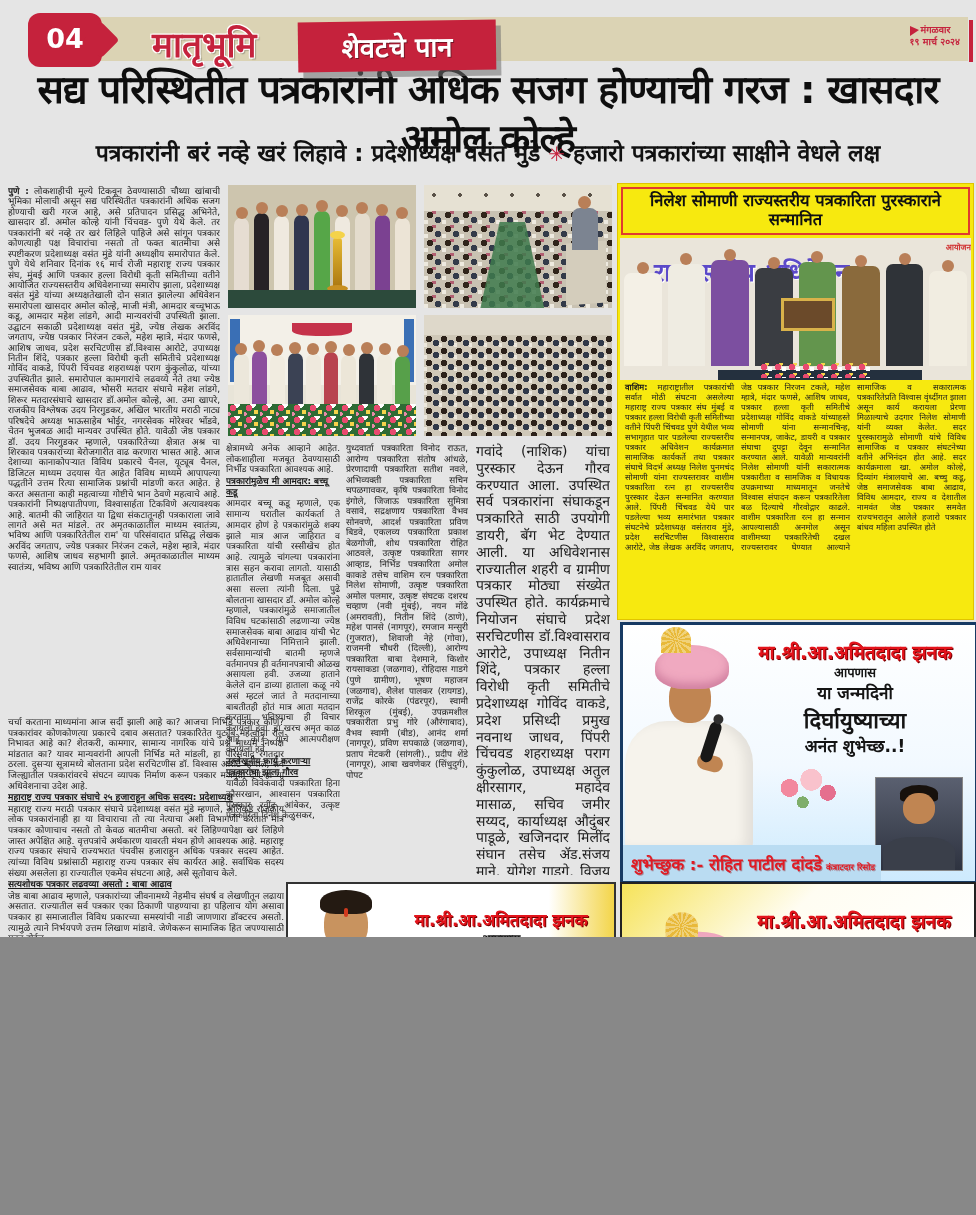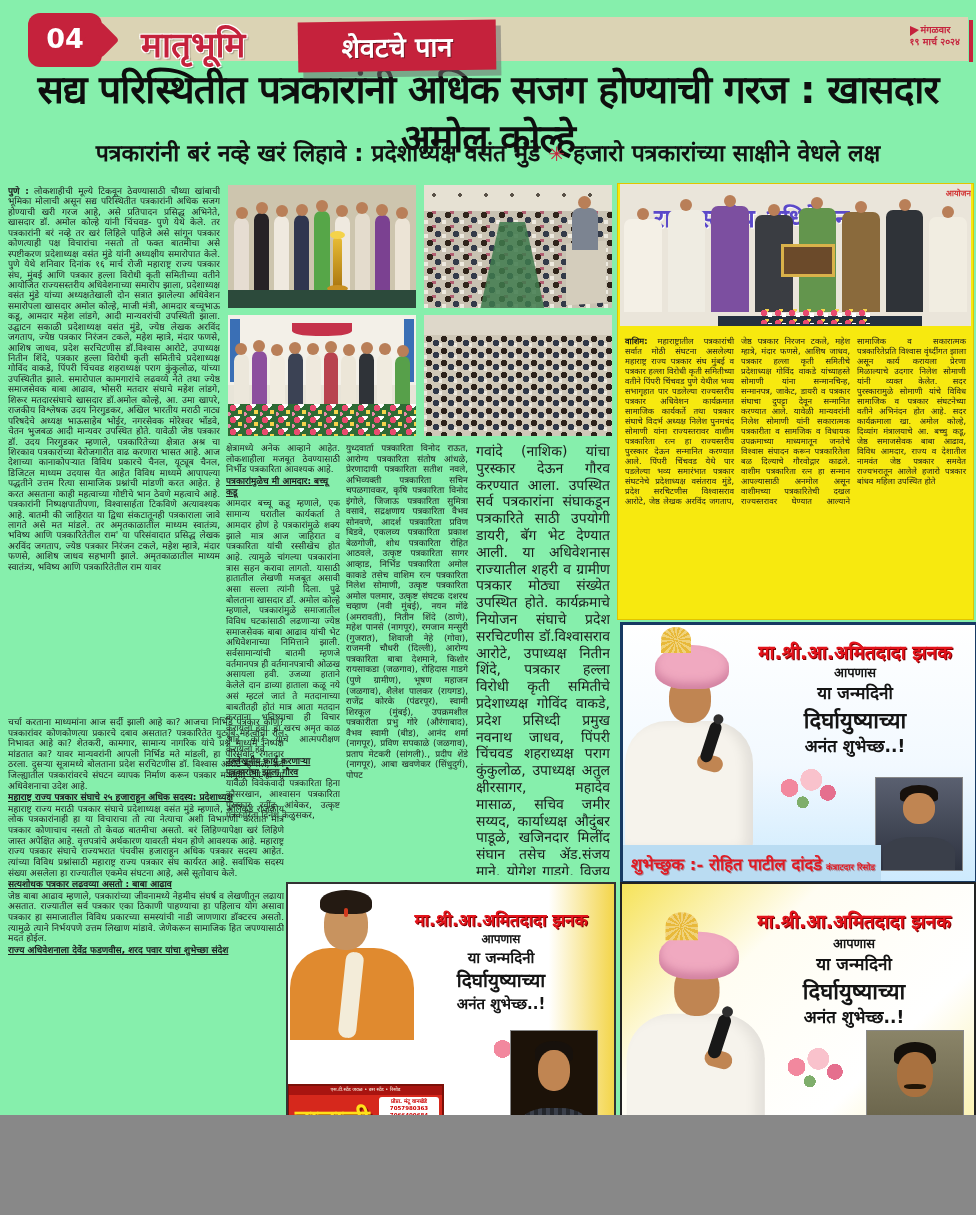--- a/index.html
+++ b/index.html
@@ -1,24 +1,24 @@
 <!DOCTYPE html>
 <html><head>
 <meta charset="utf-8">
 <style>
   html,body{margin:0;padding:0;background:#888;}
-  .page{position:relative;width:976px;height:1115px;background:#86efac;overflow:hidden;
+  .page{position:relative;width:976px;height:937px;background:#e5e5e5;overflow:hidden;
         font-family:"DejaVu Sans","Liberation Sans",sans-serif;color:#1b1b1b;}
   
   .band{position:absolute;left:30px;top:17px;width:938px;height:44px;background:#dbd3b4;}
   .redbar{position:absolute;right:3px;top:20px;width:4px;height:42px;background:#c5223c;}
   .badge04{position:absolute;left:28px;top:13px;width:74px;height:54px;background:#c5223c;border-radius:12px;z-index:3;}
   .badge04::after{content:"";position:absolute;right:-12px;top:14px;width:26px;height:26px;background:#c5223c;transform:rotate(45deg);border-radius:4px;}
   .badge04 span{position:absolute;left:0;top:10px;width:100%;text-align:center;color:#fff;font-weight:bold;font-size:27px;}
-  .papername{position:absolute;left:141px;top:20px;font-size:35px;font-weight:900;color:#c5223c;z-index:3;
+  .papername{position:absolute;left:152px;top:20px;font-size:35px;font-weight:900;color:#c5223c;z-index:3;
      text-shadow:-1px -1px 0 #fff,1px -1px 0 #fff,-1px 1px 0 #fff,1px 1px 0 #fff,2px 2px 1px rgba(0,0,0,.25);}
   .section-box{position:absolute;left:298px;top:21px;width:198px;height:50px;background:#c5223c;z-index:3;
      transform:rotate(-.8deg);box-shadow:5px 6px 0 rgba(110,110,110,.55);display:flex;align-items:center;justify-content:center;}
   .section-box span{color:#fff;font-weight:900;font-size:27px;text-shadow:1px 1px 0 rgba(0,0,0,.4);}
   .datebox{position:absolute;right:16px;top:24px;color:#c5223c;font-size:9.5px;font-weight:bold;line-height:1.3;z-index:3;}
   .flag{display:inline-block;width:0;height:0;border-left:9px solid #c5223c;border-top:4px solid transparent;border-bottom:6px solid transparent;vertical-align:middle;margin-right:2px;}
   
   .headline{position:absolute;left:2px;top:66px;width:972px;margin:0;text-align:center;
      font-size:39px;font-weight:900;color:#0e0e0e;letter-spacing:-1px;line-height:1.25;}
   .subheadline{position:absolute;left:2px;top:136px;width:972px;text-align:center;font-size:23px;font-weight:bold;color:#111;}
@@ -73,21 +73,21 @@
   .award-photo{position:relative;height:142px;margin:0 2px;background:#eae5da;overflow:hidden;}
   .aw-small{position:absolute;left:0;right:0;top:3px;text-align:right;font-size:8px;color:#d03030;font-weight:bold;z-index:1;}
   .aw-banner{position:absolute;left:34px;top:16px;font-size:25px;font-weight:900;color:#5b49c9;white-space:nowrap;z-index:0;text-shadow:1px 1px 0 #fff;}
   .aw-figs{position:absolute;left:4px;right:4px;bottom:14px;height:78%;display:flex;gap:6px;align-items:flex-end;z-index:2;}
   .aw-frame{position:absolute;left:46%;top:42%;width:48px;height:27px;background:#6b4a2a;border:3px solid #d9b24a;z-index:3;}
   .aw-bouquet{position:absolute;left:40%;bottom:2px;width:110px;height:15px;z-index:4;background-size:14px 10px;background-image:
      radial-gradient(circle 3px at 4px 4px,#e84a6f 98%,transparent),
      radial-gradient(circle 2.5px at 10px 6px,#ffffff 98%,transparent),
      radial-gradient(circle 2px at 7px 1px,#f5d34a 98%,transparent);}
   .aw-table{position:absolute;left:28%;bottom:0;width:58%;height:10px;background:#24303e;z-index:3;}
-  .award-body{padding:10px 7px;column-count:3;column-gap:7px;font-size:8.2px;line-height:1.22;font-weight:500;text-align:justify;height:250px;overflow:hidden;}
+  .award-body{padding:2px 7px;column-count:3;column-gap:7px;font-size:8.2px;line-height:1.22;font-weight:500;text-align:justify;height:250px;overflow:hidden;}
   .award-body .lead{font-weight:900;}
   
   .ad{position:absolute;overflow:hidden;}
   .ad1{left:620px;top:622px;width:352px;height:256px;border:3px solid #173a63;background:linear-gradient(180deg,#ffffff 0%,#f2f9ff 55%,#cdeafd 100%);}
   .ad2{left:620px;top:882px;width:352px;height:314px;border:2px solid #222;background:linear-gradient(135deg,#f6e35a 0%,#fffdf2 30%,#ffffff 65%,#f6e35a 115%);}
   .admid{left:286px;top:882px;width:326px;height:314px;border:2px solid #333;background:linear-gradient(90deg,#ffffff 80%,#f3d54a 100%);}
   .ad-title{position:absolute;color:#e3131b;font-weight:900;text-align:center;text-shadow:1px 1px 0 #7a0000;}
   .ad-lines{position:absolute;text-align:center;color:#141414;font-weight:900;}
   .ad-lines .l1{font-size:13px;}
   .ad-lines .l2{font-size:17px;}
@@ -237,20 +237,21 @@
     <p>यावेळी विवेकवादी पत्रकारिता हिना कौसरखान, आश्वासन पत्रकारिता पुरस्कार रवींद्र आंबेकर, उत्कृष्ट पत्रकारिता दिनेश केळुसकर,</p>
   </div>
   <div class="col col3">
     <p>युध्दवार्ता पत्रकारिता विनोद राऊत, आरोग्य पत्रकारिता संतोष आंधळे, प्रेरणादायी पत्रकारिता सतीश नवले, अभिव्यक्ती पत्रकारिता सचिन चपळगावकर, कृषि पत्रकारिता विनोद इंगोले, जिजाऊ पत्रकारिता सुमित्रा वसावे, सद्रक्षणाय पत्रकारिता वैभव सोनवणे, आदर्श पत्रकारिता प्रविण बिडवे, एकलव्य पत्रकारिता प्रकाश बेळगोजी, शोध पत्रकारिता रोहित आठवले, उत्कृष्ट पत्रकारिता सागर आव्हाड, निर्भिड पत्रकारिता अमोल काकडे तसेच वाशिम रत्न पत्रकारिता निलेश सोमाणी, उत्कृष्ट पत्रकारिता अमोल पलमार, उत्कृष्ट संघटक दशरथ चव्हाण (नवी मुंबई), नयन मोंढे (अमरावती), नितीन शिंदे (ठाणे), महेश पानसे (नागपूर), रमजान मन्सुरी (गुजरात), शिवाजी नेहे (गोवा), राजमनी चौधरी (दिल्ली), आरोग्य पत्रकारिता बाबा देशमाने, किशोर रायसाकडा (जळगाव), रोहिदास गाडगे (पुणे ग्रामीण), भूषण महाजन (जळगाव), शैलेश पालकर (रायगड), राजेंद्र कोरके (पंढरपूर), स्वामी शिरकूल (मुंबई), उपक्रमशील पत्रकारीता प्रभु गोरे (औरंगाबाद), वैभव स्वामी (बीड), आनंद शर्मा (नागपूर), प्रविण सपकाळे (जळगाव), प्रताप मेटकरी (सांगली)., प्रदीप शेंडे (नागपूर), आबा खवणेकर (सिंधुदुर्ग), पोपट</p>
   </div>
   <div class="col col4">
     <p>गवांदे (नाशिक) यांचा पुरस्कार देऊन गौरव करण्यात आला. उपस्थित सर्व पत्रकारांना संघाकडून पत्रकारिते साठी उपयोगी डायरी, बॅग भेट देण्यात आली. या अधिवेशनास राज्यातील शहरी व ग्रामीण पत्रकार मोठ्या संख्येत उपस्थित होते. कार्यक्रमाचे नियोजन संघाचे प्रदेश सरचिटणीस डॉ.विश्वासराव आरोटे, उपाध्यक्ष नितीन शिंदे, पत्रकार हल्ला विरोधी कृती समितीचे प्रदेशाध्यक्ष गोविंद वाकडे, प्रदेश प्रसिध्दी प्रमुख नवनाथ जाधव, पिंपरी चिंचवड शहराध्यक्ष पराग कुंकुलोळ, उपाध्यक्ष अतुल क्षीरसागर, महादेव मासाळ, सचिव जमीर सय्यद, कार्याध्यक्ष औदुंबर पाडूळे, खजिनदार मिलींद संघान तसेच ॲड.संजय माने, योगेश गाडगे, विजय जगदाळे, विकास शिंदे, बेलाजी पात्रे, प्रमोद सस्ते, प्रसाद वडपुले, सागर झगडे, शशिकांत जाधव, प्रकाश लोखंडे, सुनील बेणके, संजय भेडे, संदीप सोनार आदींनी केले. सूत्रसंचालन अश्विनी सातव व अतुल क्षीरसागर यांनी केले. मिलिंद संघान, सागर झगडे यांनी आभार मानले आणि अधिवेशनाचा शानदार समारोप झाला. दरम्यान, अधिवेशनाला प्रचंड प्रतिसाद मिळाला. संपूर्ण राज्यातून हजारो पत्रकारांची लावलेली हजेरी लक्षवेधून घेत होती.</p>
   </div>
 
   <div class="award">
+    <div class="award-head">निलेश सोमाणी राज्यस्तरीय पत्रकारिता पुरस्काराने सन्मानित</div>
     <div class="award-photo">
       <div class="aw-small">आयोजन</div>
       <div class="aw-banner">राज्यस्तरीय अधिवेशन</div>
       <div class="aw-figs">
         <div class="fig" style="flex:1;height:84%;background:#f4f0e6"></div>
         <div class="fig" style="flex:1;height:92%;background:#efece2"></div>
         <div class="fig" style="flex:1;height:96%;background:#7c4fa0"></div>
         <div class="fig" style="flex:1;height:88%;background:#3a3d42"></div>
         <div class="fig" style="flex:1;height:94%;background:#63954d"></div>
         <div class="fig" style="flex:1;height:90%;background:#8a6a3c"></div>

